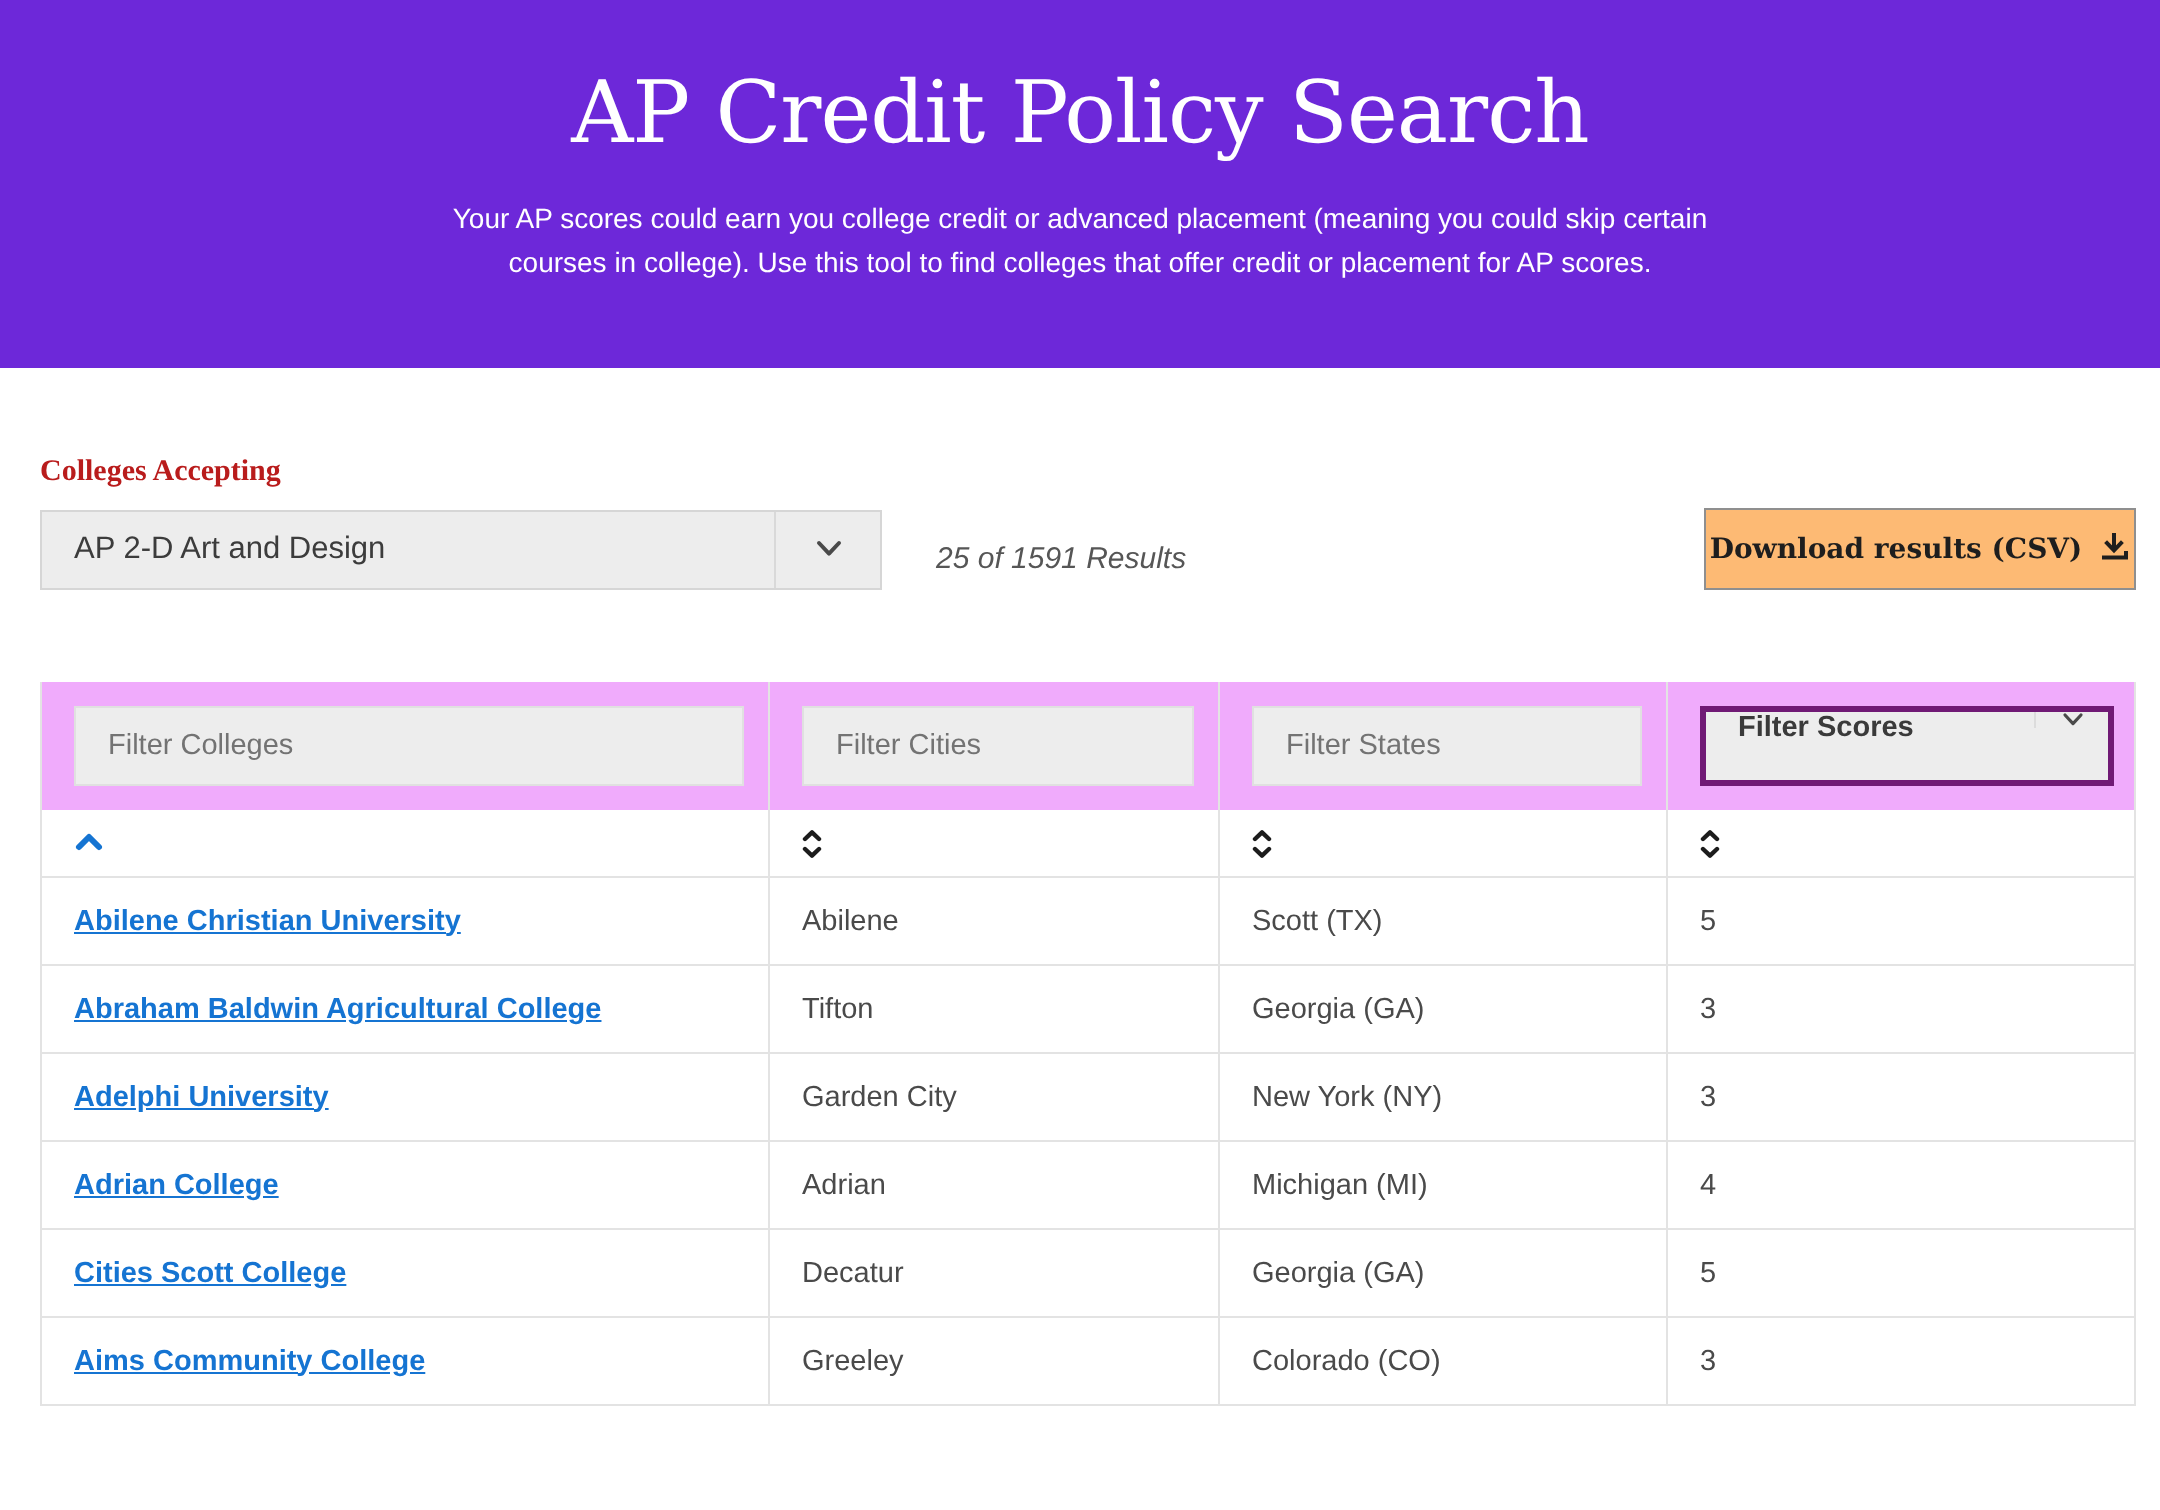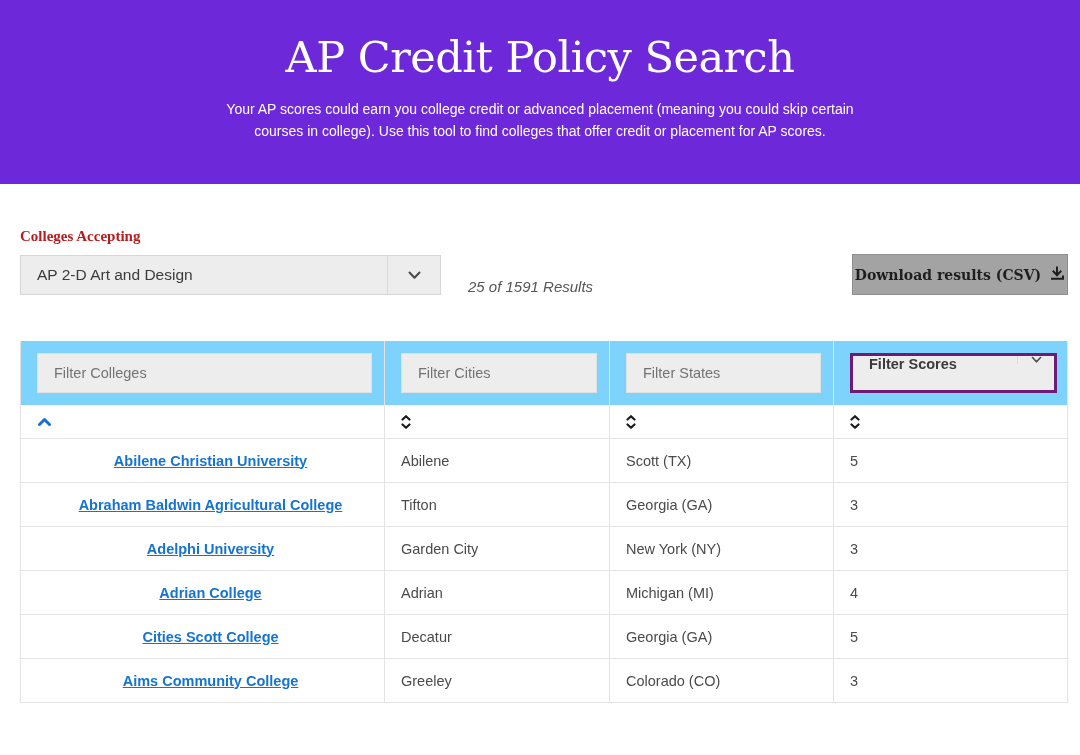--- a/index.html
+++ b/index.html
@@ -32,21 +32,21 @@
   
   .content { padding-left: 20px; padding-right: 12px; }
   .controls-label {
     margin-top: 44px;
     font-family: Liberation Serif, serif;
     font-weight: 700;
     font-size: 15px;
     color: #b91c1c;
     margin-bottom: 9px;
   }
-  .controls-row { display: flex; align-items: flex-end; height: 41px; }
+  .controls-row { display: flex; align-items: center; height: 41px; }
   .exam-select {
     width: 421px; height: 40px;
     background: #ededed;
     border: 1px solid #d6d6d6;
     display: flex; align-items: stretch;
     cursor: pointer;
   }
   .exam-select-value {
     flex: 1; display: flex; align-items: center;
     padding-left: 16px;
@@ -56,21 +56,21 @@
     width: 53px; border-left: 1px solid #d9d9d9;
     display: flex; align-items: center; justify-content: center;
   }
   .results-count {
     margin-left: 27px; margin-top: 10px;
     font-style: italic; font-size: 15px; color: #565656;
   }
   .download-btn {
     margin-left: auto;
     width: 216px; height: 41px;
-    background: #a3a3a3;
+    background: #fdba74;
     border: 1px solid #8f8f8f;
     font-family: "DejaVu Serif", serif;
     font-weight: 700; font-size: 14px; color: #1e1e1e;
     display: flex; align-items: center; justify-content: center; gap: 8px;
     cursor: pointer;
   }
 
   
   .table { margin-top: 46px; }
   .grid-row { display: grid; grid-template-columns: 363px 225px 224px 236px; }
@@ -87,21 +87,21 @@
   .help-circle {
     width: 25px; height: 25px; border-radius: 50%;
     background: #fff; color: #4d4d50;
     display: flex; align-items: center; justify-content: center;
     font-size: 14px; font-weight: 400;
     cursor: pointer;
   }
 
   .tbody { border-left: 1px solid #e3e3e3; border-right: 1px solid #e3e3e3; }
 
-  .filter-row { height: 64px; background: #7dd3fc; }
+  .filter-row { height: 64px; background: #f0abfc; }
   .filter-cell {
     padding: 12px 12px 12px 16px;
     border-left: 1px solid #e3e3e3;
   }
   .filter-cell:first-child { border-left: none; }
   .filter-input {
     width: 100%; height: 40px;
     background: #ededed;
     border: 1px solid #e0e0e0;
     padding-left: 16px;
@@ -137,21 +137,21 @@
   .sort-dual { display: flex; flex-direction: column; gap: 2px; }
 
   .trow { height: 44px; background: #fff; border-bottom: 1px solid #e3e3e3; }
   .td {
     display: flex; align-items: center;
     padding-left: 16px;
     font-size: 14.5px; color: #4a4a4a;
     border-left: 1px solid #e3e3e3;
     overflow: hidden; white-space: nowrap;
   }
-  .td:first-child { border-left: none; justify-content: center; }
+  .td:first-child { border-left: none; }
   .college-link {
     color: #1574d2;
     font-weight: 700;
     text-decoration: underline;
     cursor: pointer;
   }
 </style>
 </head>
 <body>
 

